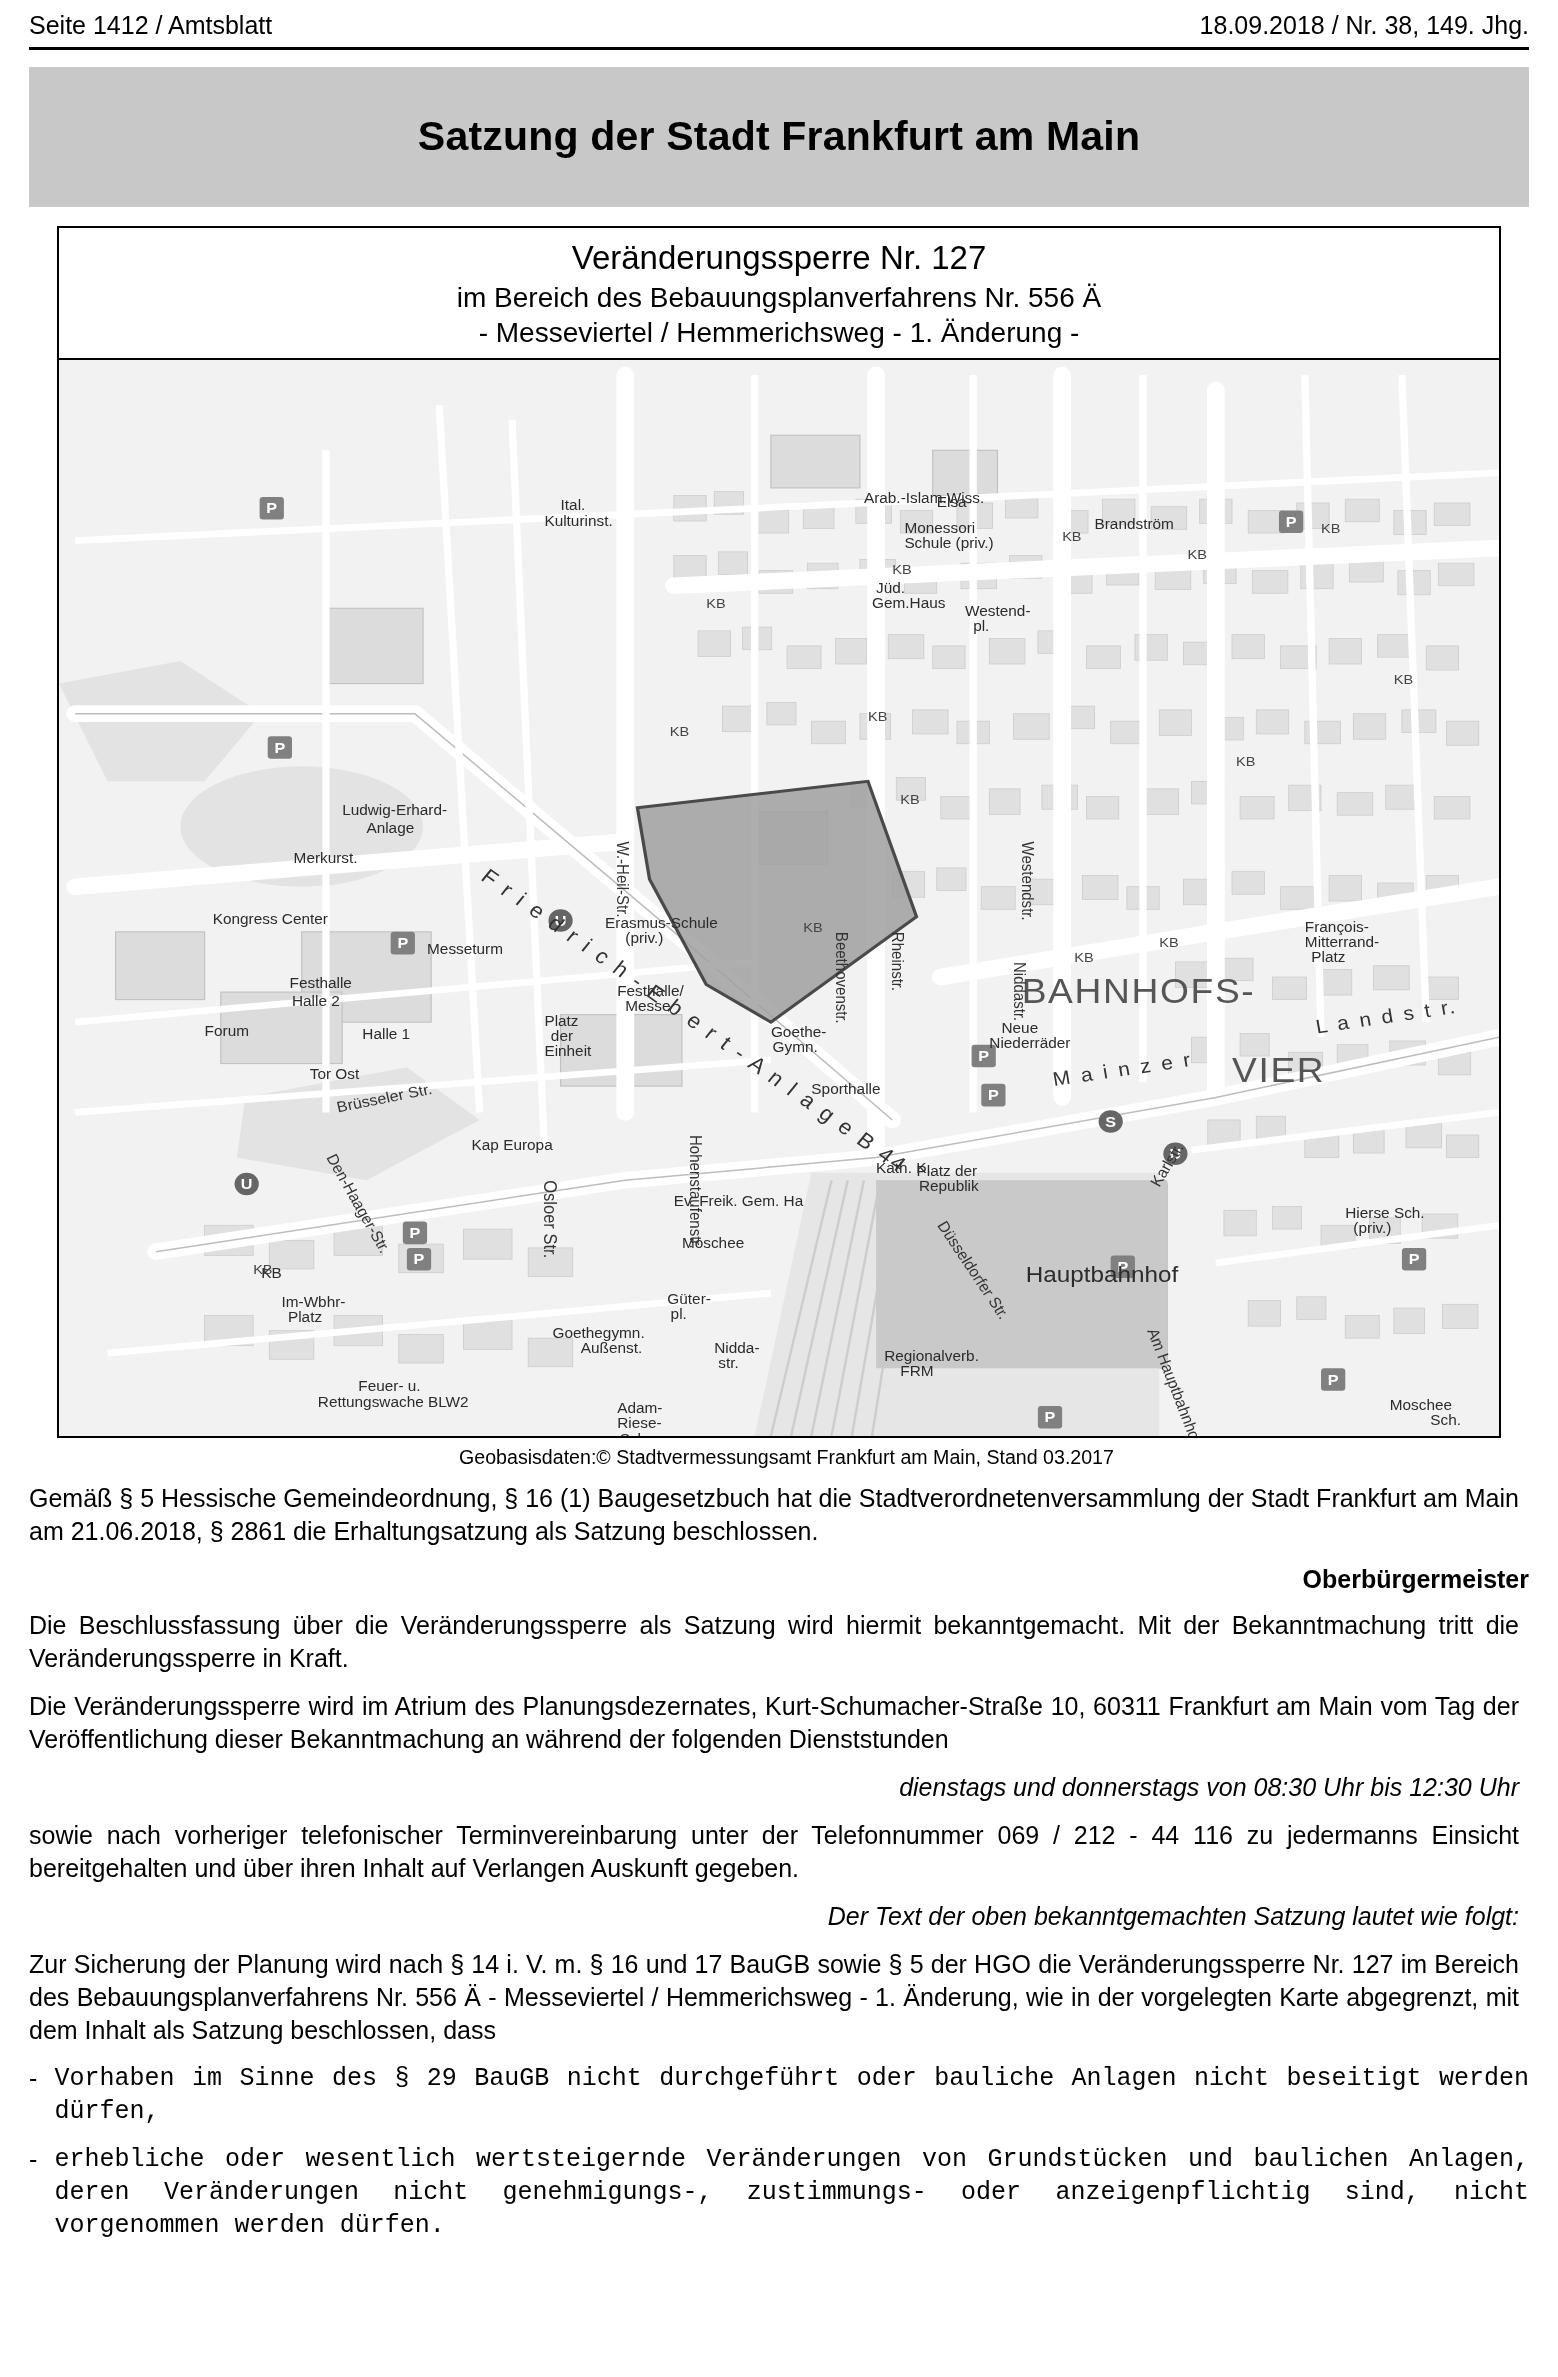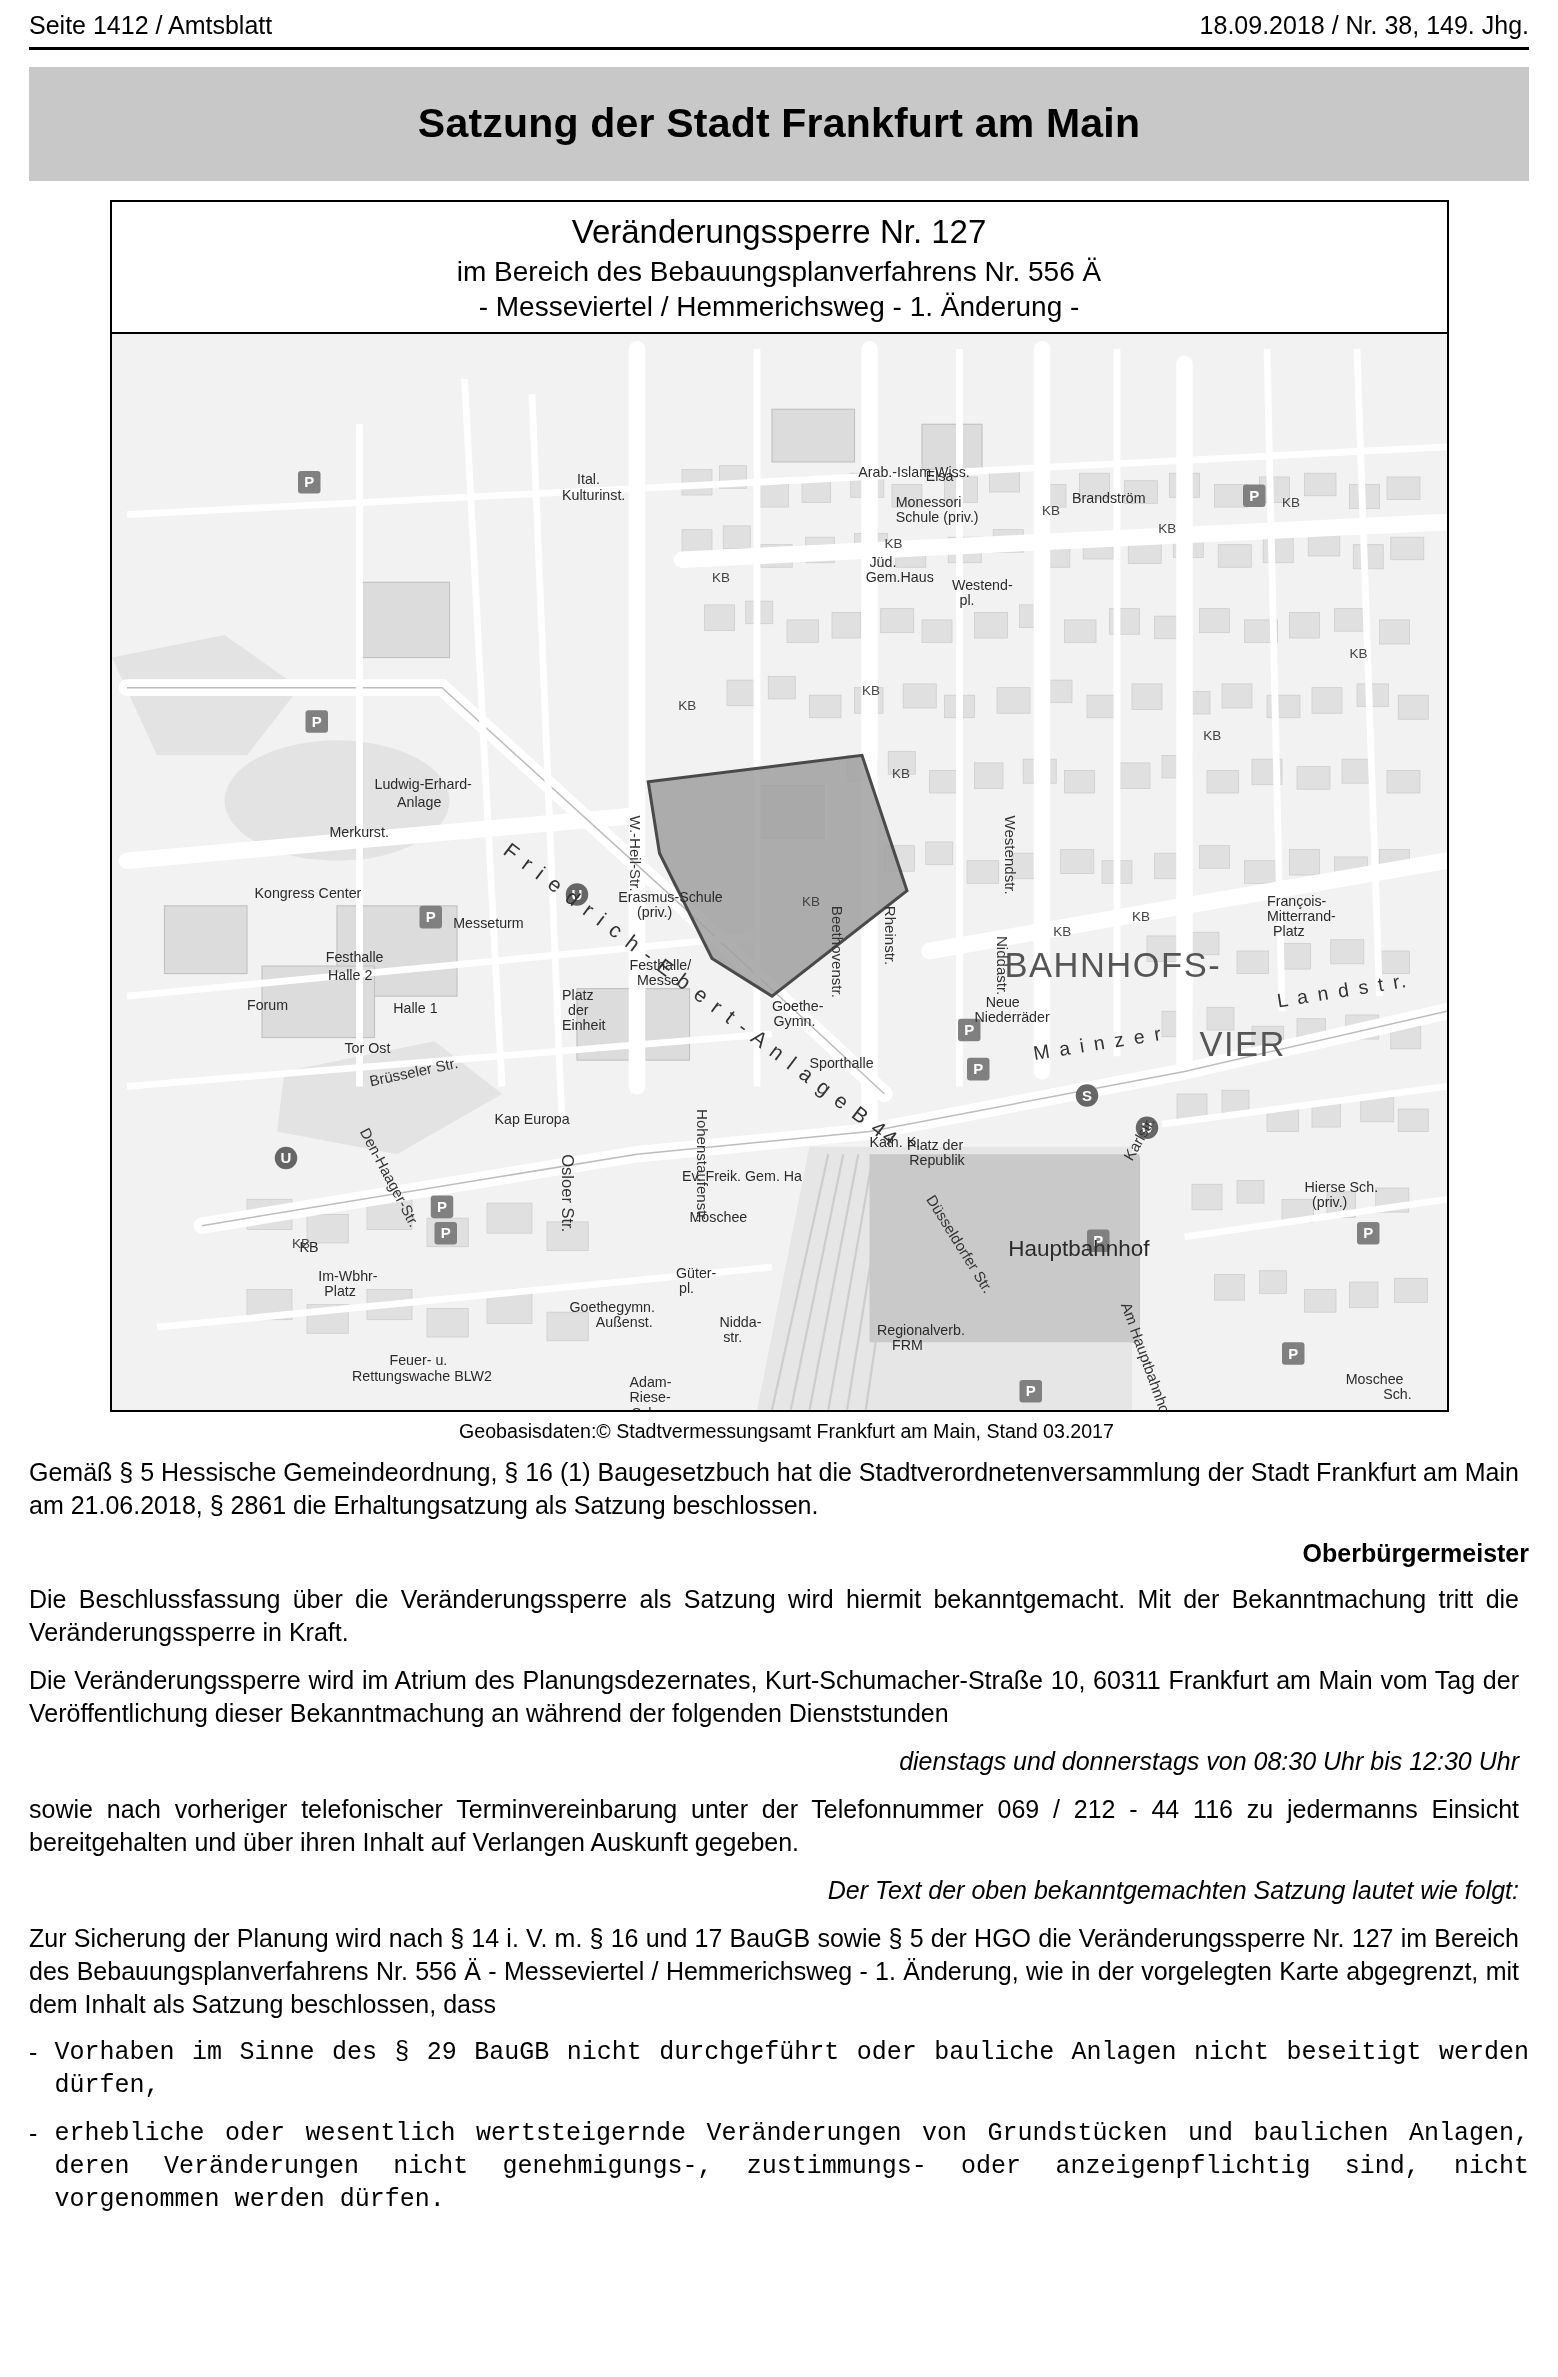--- a/index.html
+++ b/index.html
@@ -27,40 +27,40 @@
     padding: 10.5px 0 7.5px 0;
     border-bottom: 3px solid #000;
   }
   .runhead .left { white-space: nowrap; }
   .runhead .right { white-space: nowrap; }
 
   
   .title-band {
     margin-top: 16.6px;
     background: #c8c8c8;
-    height: 114px;
+    height: 140px;
     display: flex;
     align-items: center;
     justify-content: center;
   }
   .title-band h1 {
     margin: 0;
     font-size: 41px;
     font-weight: bold;
     letter-spacing: 0.2px;
   }
 
   
   .plan-wrap {
     margin: 19.6px 0 0 0;
     display: flex;
     justify-content: center;
   }
   .plan-box {
-    width: 1339px;
+    width: 1444px;
     border: 2.3px solid #000;
     box-sizing: border-box;
     background: #fff;
   }
   .plan-head {
     text-align: center;
     padding: 10.5px 7.5px 9px 7.5px;
   }
   .plan-head .l1 {
     font-size: 33px;

